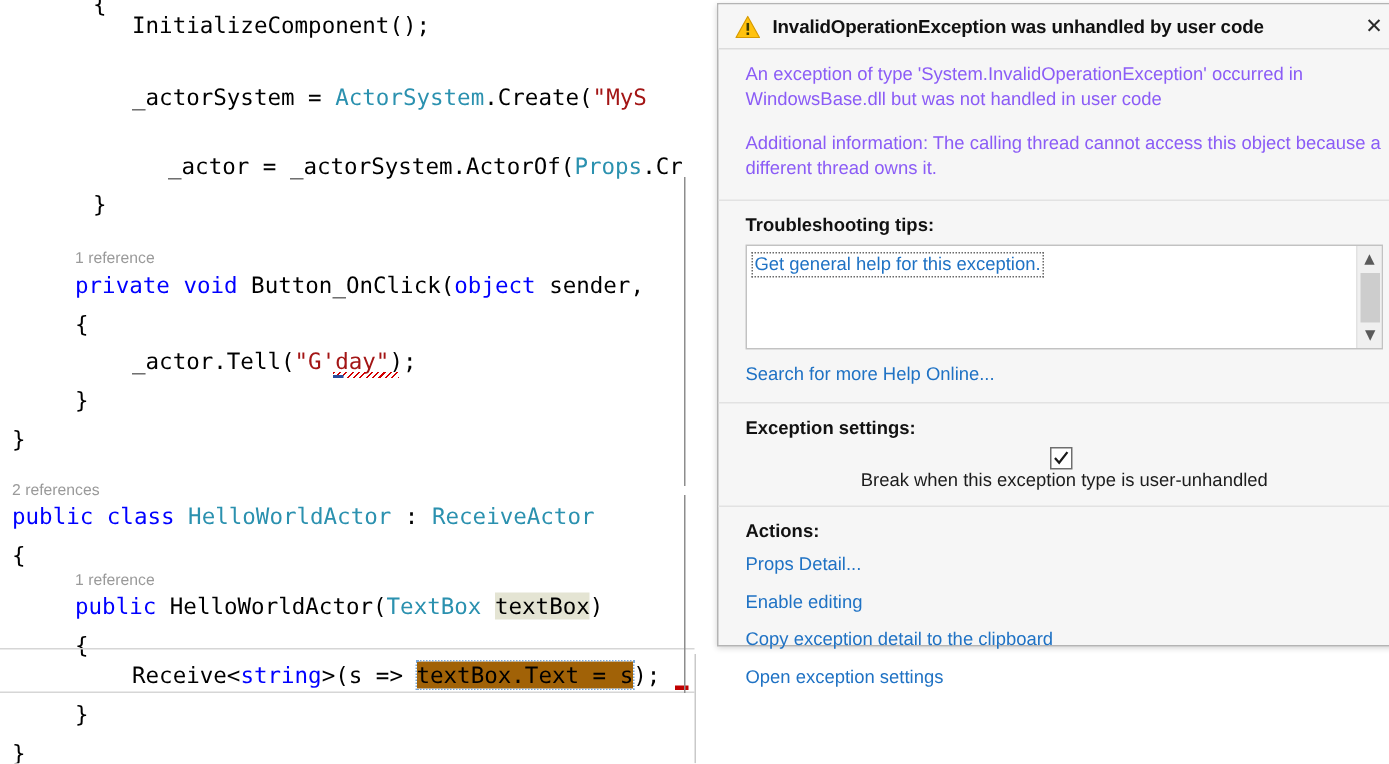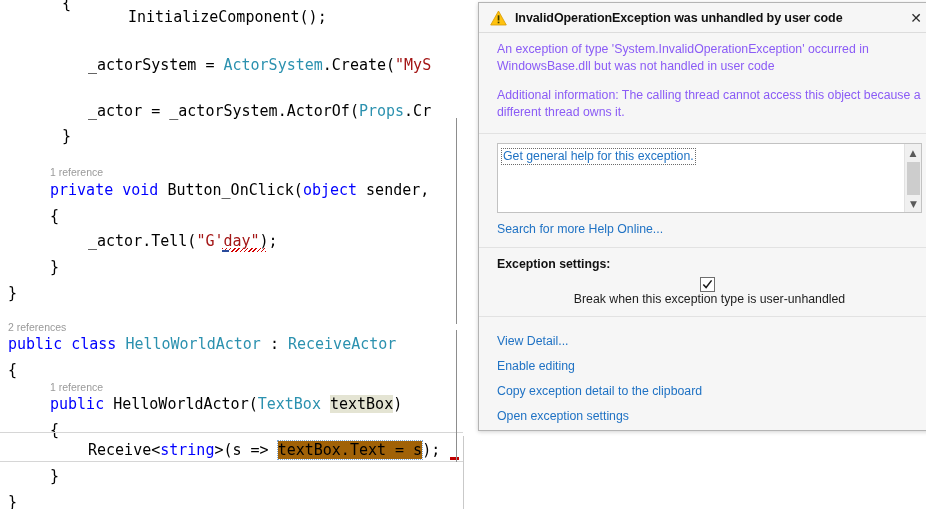--- a/index.html
+++ b/index.html
@@ -262,23 +262,23 @@
   }
   .action-link:first-of-type { margin-top: 8px; }
 </style>
 </head>
 <body>
 
 <div id="editor">
 
   <div id="code-lines">
       <div class="code-line" style="top: -10px; padding-left: 62px;"><span class="plain">{</span></div>
-      <div class="code-line" style="top: 4px; padding-left: 88px; margin-left: 40px;"><span class="plain">InitializeComponent();</span></div>
+      <div class="code-line" style="top: 4px; padding-left: 88px;"><span class="plain">InitializeComponent();</span></div>
       <div class="code-line" style="top: 52px; padding-left: 88px;"><span class="plain">_actorSystem = </span><span class="type">ActorSystem</span><span class="plain">.Create(</span><span class="str">"MyS</span></div>
-      <div class="code-line" style="top: 98px; padding-left: 88px;"><span class="plain">_actor = _actorSystem.ActorOf(</span><span class="type">Props</span><span class="plain">.Cr</span></div>
+      <div class="code-line" style="top: 98px; padding-left: 88px; margin-left: 24px;"><span class="plain">_actor = _actorSystem.ActorOf(</span><span class="type">Props</span><span class="plain">.Cr</span></div>
       <div class="code-line" style="top: 123px; padding-left: 62px;"><span class="plain">}</span></div>
       <div class="code-line" style="top: 177px; padding-left: 50px;"><span class="kw">private</span><span class="plain"> </span><span class="kw">void</span><span class="plain"> Button_OnClick(</span><span class="kw">object</span><span class="plain"> sender,</span></div>
       <div class="code-line" style="top: 203px; padding-left: 50px;"><span class="plain">{</span></div>
       <div class="code-line" style="top: 228px; padding-left: 88px;"><span class="plain">_actor.Tell(</span><span class="str">"G'day"</span><span class="plain">);</span></div>
       <div class="code-line" style="top: 254px; padding-left: 50px;"><span class="plain">}</span></div>
       <div class="code-line" style="top: 280px; padding-left: 8px;"><span class="plain">}</span></div>
       <div class="code-line" style="top: 331px; padding-left: 8px;"><span class="kw">public</span><span class="plain"> </span><span class="kw">class</span><span class="plain"> </span><span class="type">HelloWorldActor</span><span class="plain"> : </span><span class="type">ReceiveActor</span></div>
       <div class="code-line" style="top: 357px; padding-left: 8px;"><span class="plain">{</span></div>
       <div class="code-line" style="top: 391px; padding-left: 50px;"><span class="kw">public</span><span class="plain"> HelloWorldActor(</span><span class="type">TextBox</span><span class="plain"> </span><span class="plain hl-ref">textBox</span><span class="plain">)</span></div>
       <div class="code-line" style="top: 417px; padding-left: 50px;"><span class="plain">{</span></div>
@@ -323,20 +323,21 @@
 
   <div class="dlg-body">
 
     <div class="msg-block">
       <p class="msg-line">An exception of type 'System.InvalidOperationException' occurred in WindowsBase.dll but was not handled in user code</p>
       <div class="msg-gap"></div>
       <p class="msg-line">Additional information: The calling thread cannot access this object because a different thread owns it.</p>
     </div>
 
     <div class="section">
+      <p class="sec-head">Troubleshooting tips:</p>
       <div class="tips-box">
         <span class="tip-link">Get general help for this exception.</span>
         <div class="tips-scroll">
           <div class="sb-arrow">▲</div>
           <div class="sb-thumb"></div>
           <div class="sb-arrow bot">▼</div>
         </div>
       </div>
       <a class="help-link">Search for more Help Online...</a>
     </div>
@@ -347,20 +348,21 @@
         <span class="chkbox">
           <svg width="11" height="11" viewBox="0 0 11 11">
             <path d="M1.3 5.4 L4.1 8.5 L9.6 1.4" stroke="#1a1a1a" stroke-width="1.5" fill="none"></path>
           </svg>
         </span>
         <span class="chk-label">Break when this exception type is user-unhandled</span>
       </div>
     </div>
 
     <div class="section last">
-      <a class="action-link">View Detail...</a>
+      <p class="sec-head">Actions:</p>
+      <a class="action-link">Props Detail...</a>
       <a class="action-link">Enable editing</a>
       <a class="action-link">Copy exception detail to the clipboard</a>
       <a class="action-link">Open exception settings</a>
     </div>
 
   </div>
 </div>
 
 </body></html>

